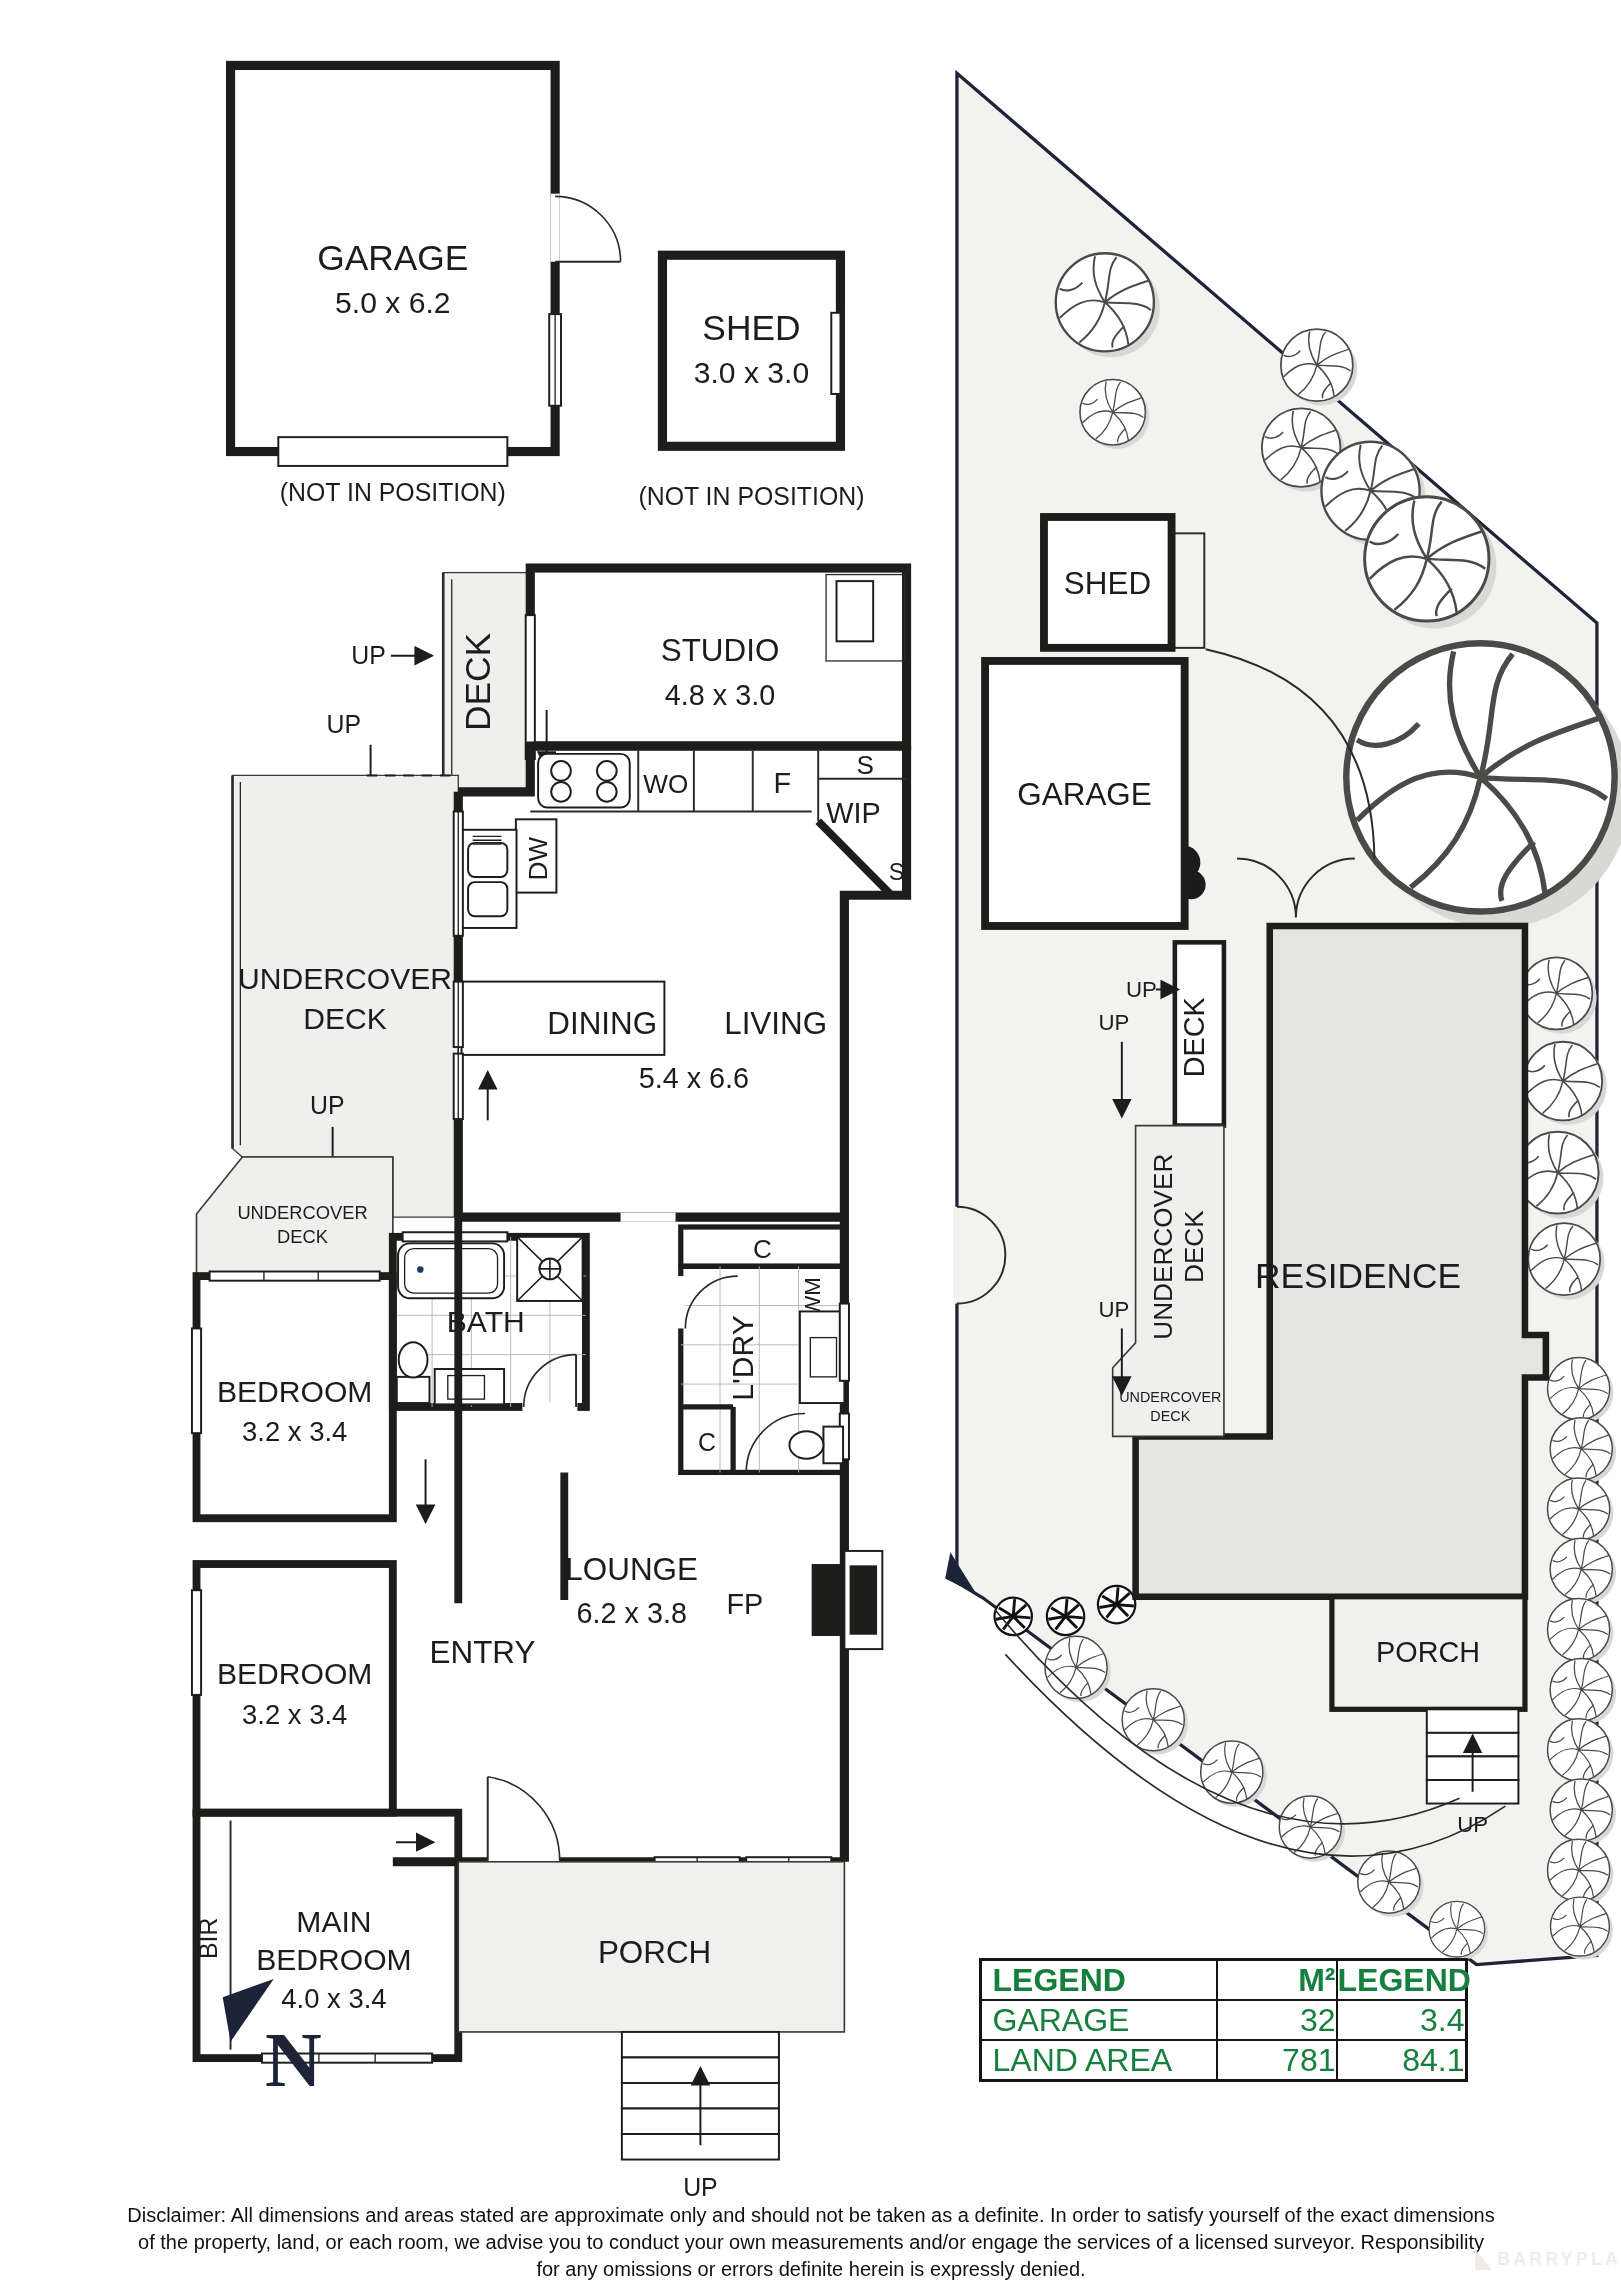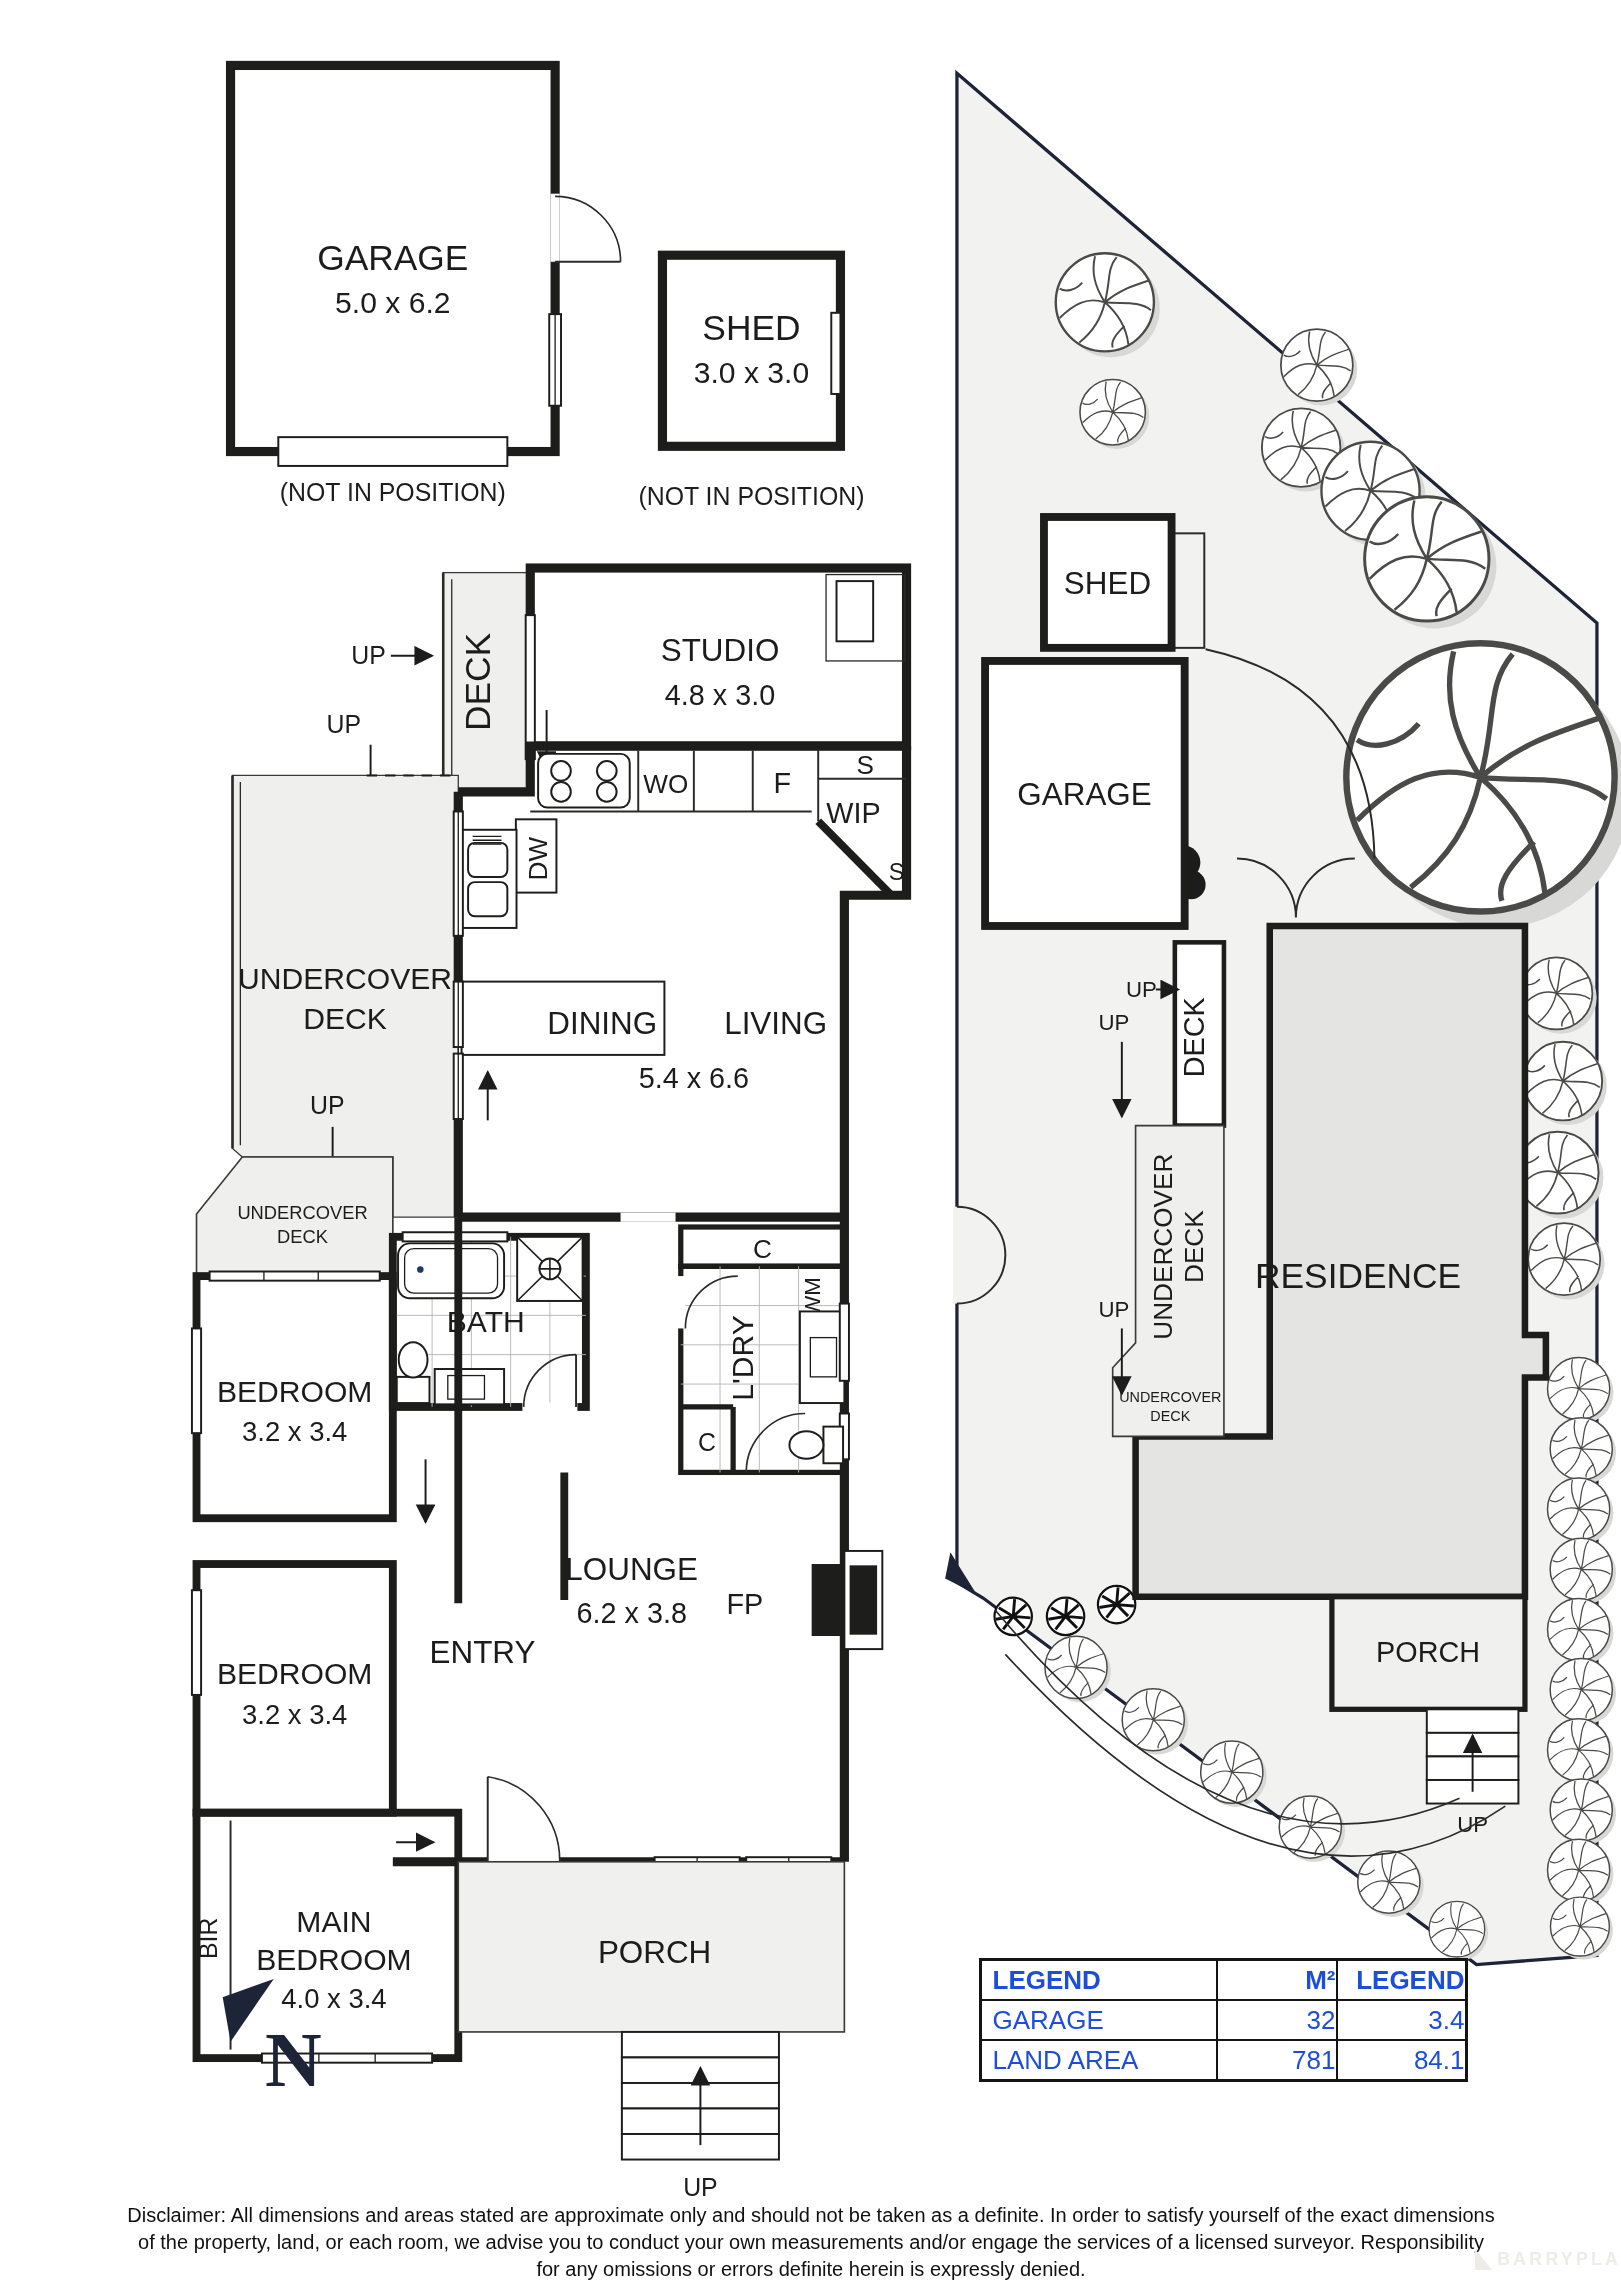--- a/index.html
+++ b/index.html
@@ -11,21 +11,21 @@
   .t42{font-size:42px;} .t40{font-size:40px;} .t38{font-size:38px;} .t36{font-size:36px;}
   .t34{font-size:34px;} .t28{font-size:28px;} .t22{font-size:22px;}
   .serifN{font-family:"Liberation Serif",serif;font-weight:bold;font-size:120px;fill:#1e2438;}
   .wall{fill:none;stroke:#1d1d1b;}
   .thin{fill:none;stroke:#2a2a28;}
   .fix{fill:#ffffff;stroke:#1d1d1b;stroke-width:3;}
   .win{fill:#ffffff;stroke:#1d1d1b;stroke-width:3;}
   .tile{stroke:#b5b5b3;stroke-width:1.4;}
   .legend{position:absolute;left:979px;top:1958px;width:474px;background:#ffffff;
           border-collapse:collapse;table-layout:fixed;z-index:5;}
-  .legend td{border:2.6px solid #141414;height:38px;font-size:26px;color:#1d4ed8;
+  .legend td{border:2.6px solid #141414;height:38px;font-size:32px;color:#15803d;
              padding:0 0 0 10.5px;white-space:nowrap;}
   .legend td.num{text-align:right;padding:0;}
   .legend tr.head td{font-weight:bold;}
   .legend{border:3.3px solid #141414;}
   .disclaimer{position:absolute;left:0;top:2174px;width:1622px;text-align:center;
               font-size:20px;line-height:27px;color:#101010;z-index:5;margin-top:28px;}
   .watermark{position:absolute;left:1440px;top:2249px;display:flex;align-items:center;
              gap:5.2px;z-index:5;padding-left:35px;}
   .watermark .glyph{width:17px;height:21px;background:#efece5;
                     clip-path:polygon(0 0,100% 100%,0 100%);}

